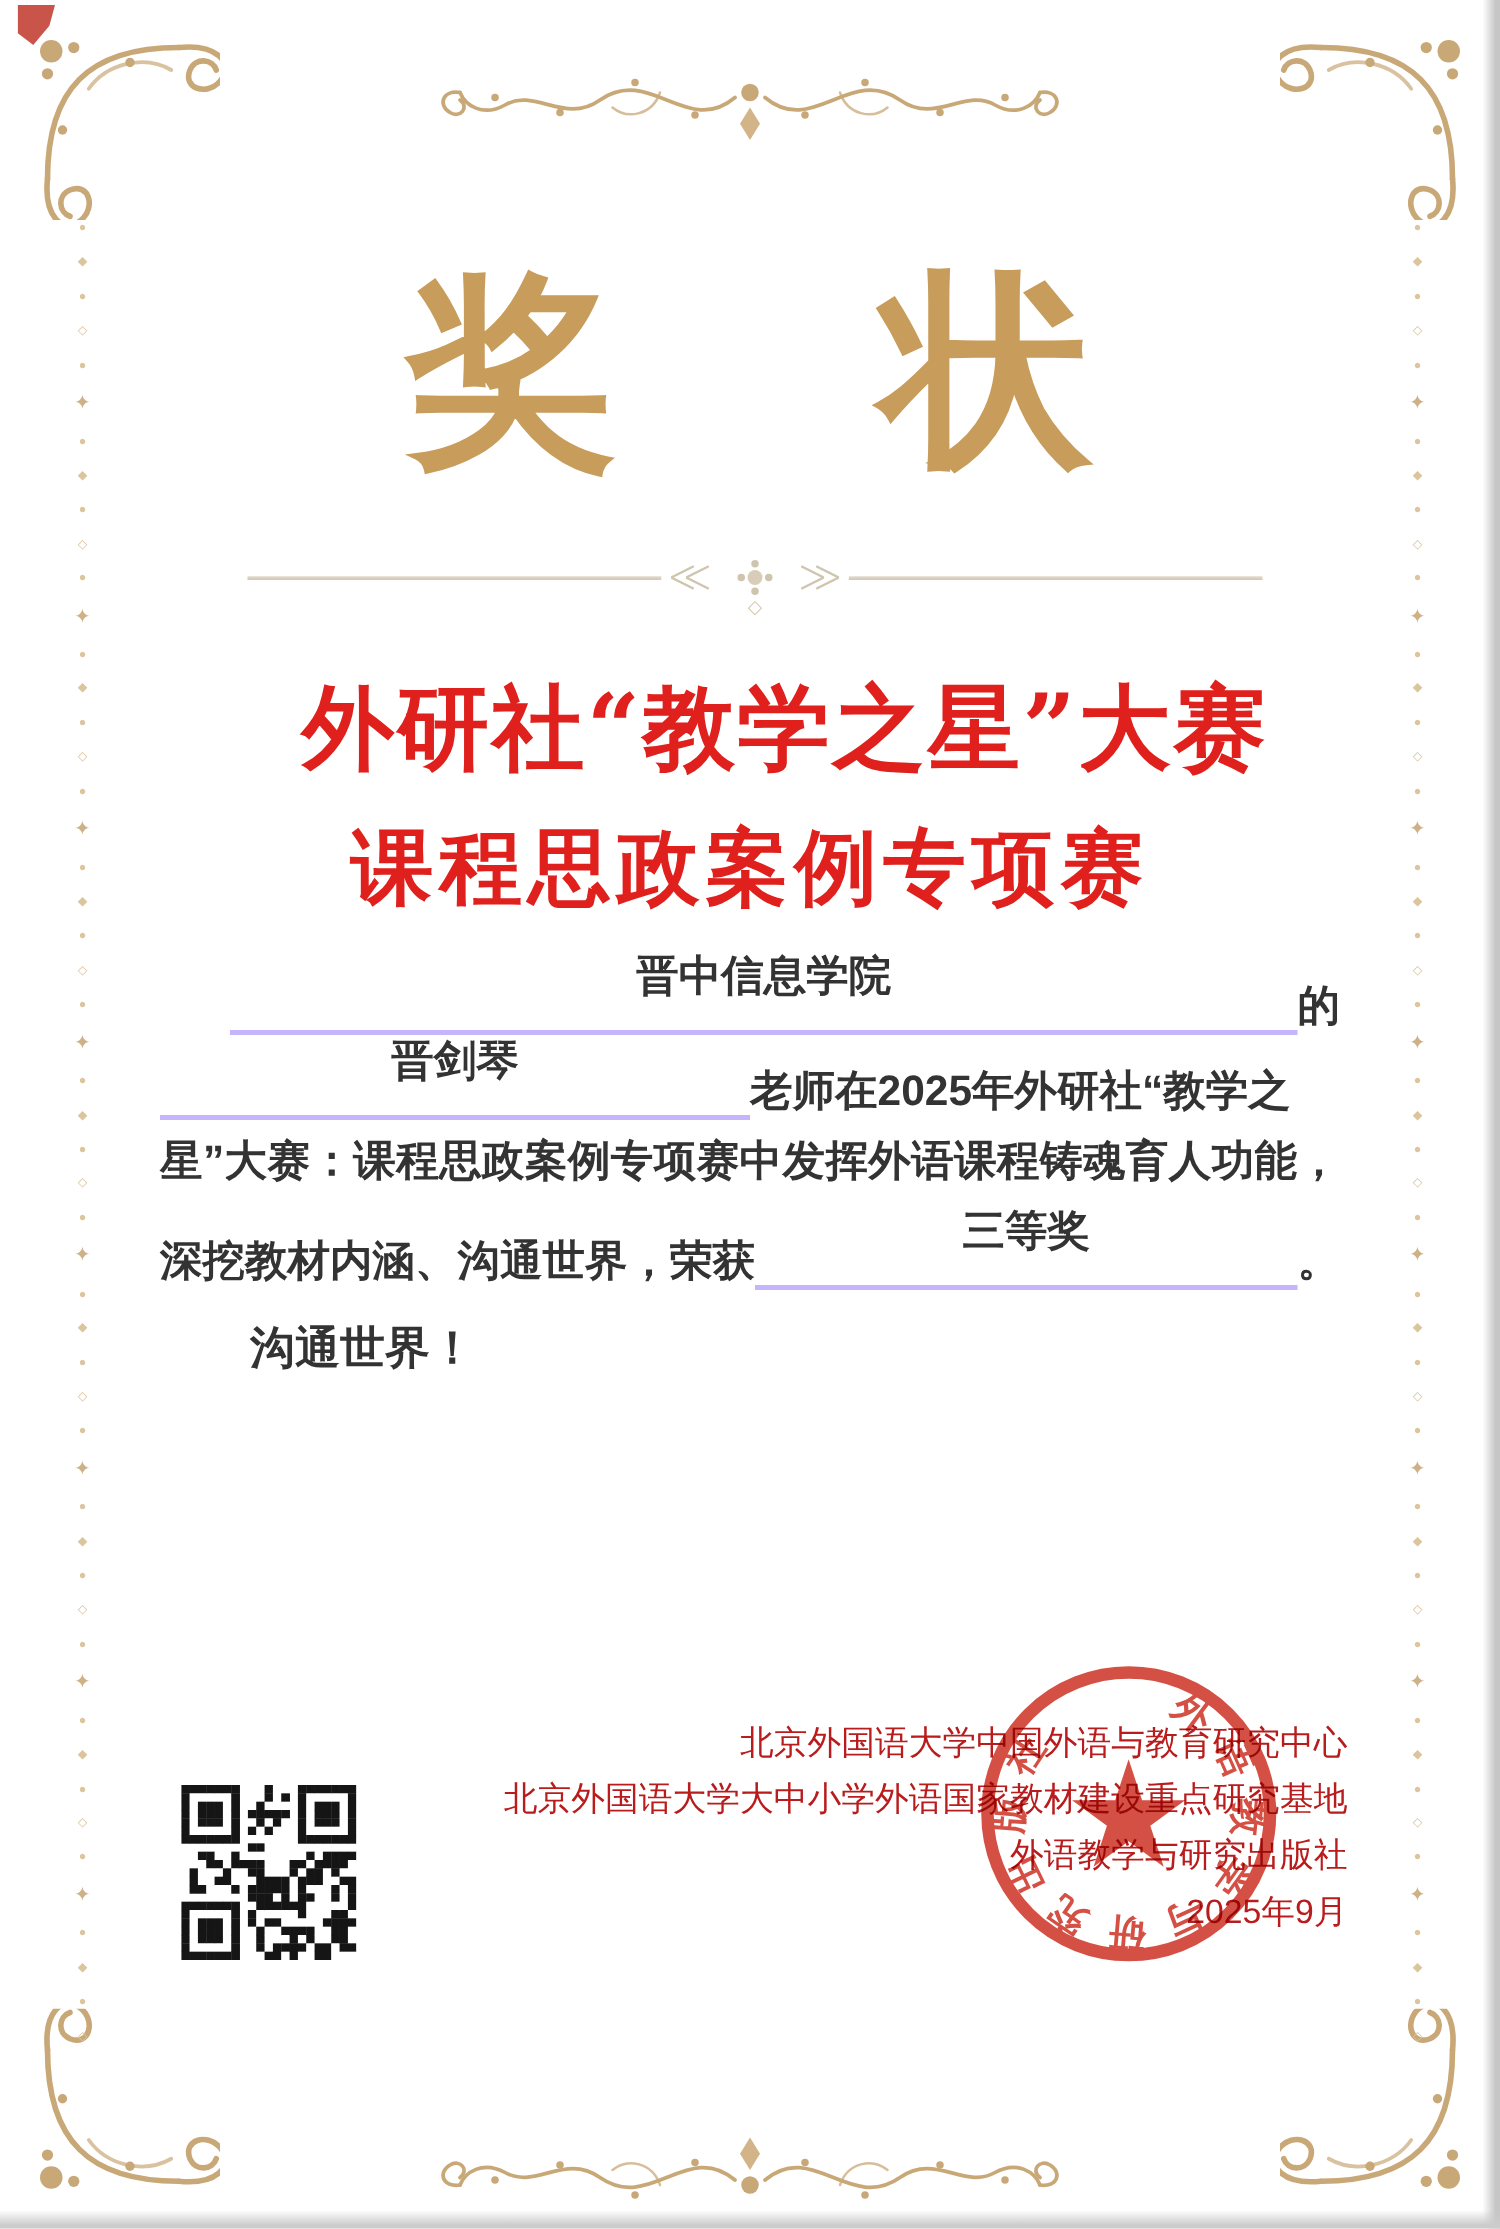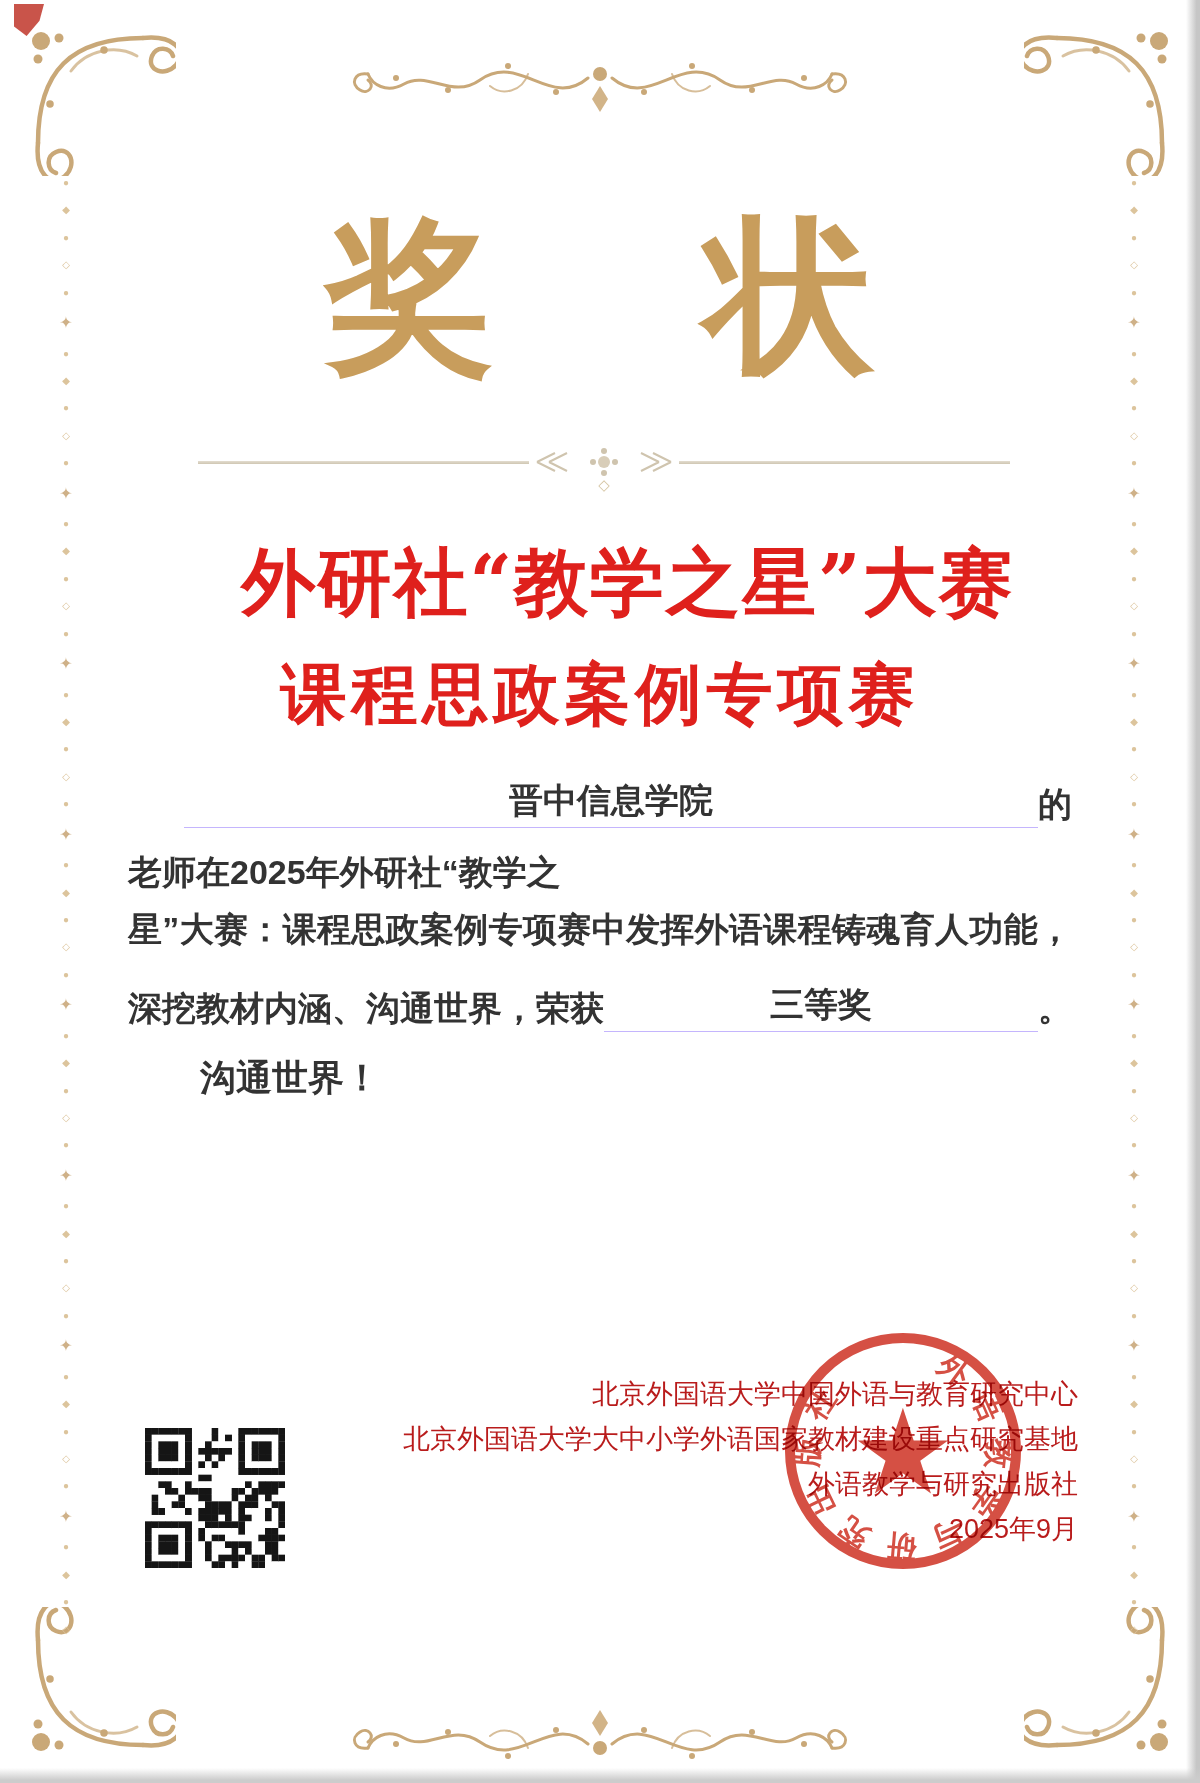--- a/index.html
+++ b/index.html
@@ -37,21 +37,21 @@
   .dv-drop{position:absolute;left:50%;top:34px;transform:translateX(-50%);color:#d6c6a4;font-size:15px;}
   
   .comp-title{position:absolute;left:0;width:100%;text-align:center;color:#df201c;font-weight:bold;
       font-family:"DejaVu Serif","Liberation Serif",serif;}
   .comp-title.l1{top:534px;font-size:74px;letter-spacing:2px;margin-left:28px;}
   .comp-title.l2{top:650px;font-size:66px;letter-spacing:5px;}
   
   .bodytext{position:absolute;left:128px;top:760px;width:944px;color:#333;font-weight:600;}
   .row{display:flex;align-items:flex-end;height:68px;font-size:34px;}
   .row .sp{width:56px;}
-  .ufield{border-bottom:1px solid #c4b5fd;text-align:center;padding-bottom:3px;margin-top:28px;}
+  .ufield{border-bottom:4px solid #c4b5fd;text-align:center;padding-bottom:20px;margin-top:28px;}
   .grow{flex:1;}
   .fixed472{width:472px;flex:none;}
   .jrow{height:68px;line-height:66px;font-size:34px;text-align:justify;text-align-last:justify;}
   .issue{margin-top:12px;padding-left:72px;font-size:36px;height:68px;line-height:68px;}
   
   .qr{position:absolute;left:145px;top:1428px;width:140px;height:140px;}
   
   .sig{position:absolute;right:122px;top:1372px;text-align:right;color:#b91c1c;
        font-size:27px;line-height:45px;font-weight:500;}
   
@@ -309,20 +309,21 @@
   <div class="comp-title l1">外研社“教学之星”大赛</div>
   <div class="comp-title l2">课程思政案例专项赛</div>
 
   <div class="bodytext">
     <div class="row">
       <span class="sp"></span>
       <span class="ufield grow">晋中信息学院</span>
       <span>的</span>
     </div>
     <div class="row">
+      <span class="ufield fixed472">晋剑琴</span>
       <span>老师在2025年外研社“教学之</span>
     </div>
     <div class="jrow">星”大赛：课程思政案例专项赛中发挥外语课程铸魂育人功能，</div>
     <div class="row">
       <span>深挖教材内涵、沟通世界，荣获</span>
       <span class="ufield grow">三等奖</span>
       <span>。</span>
     </div>
     <div class="issue">沟通世界！</div>
   </div>

